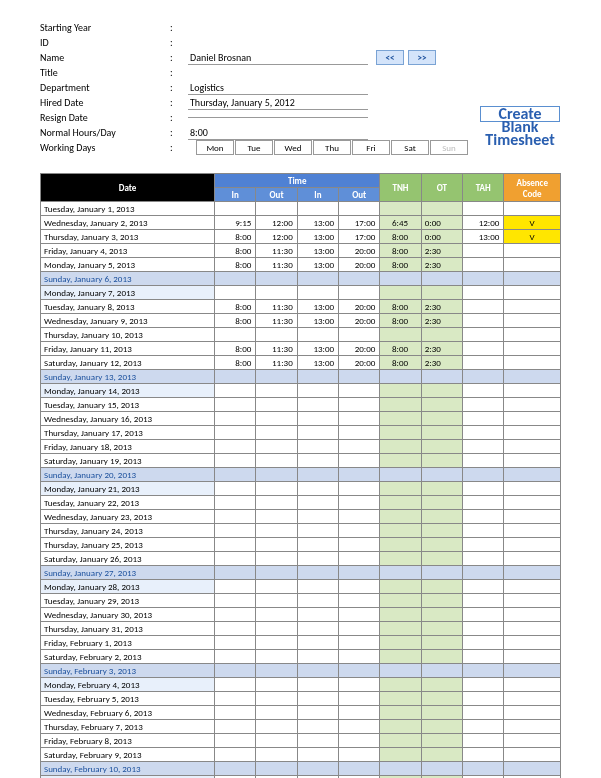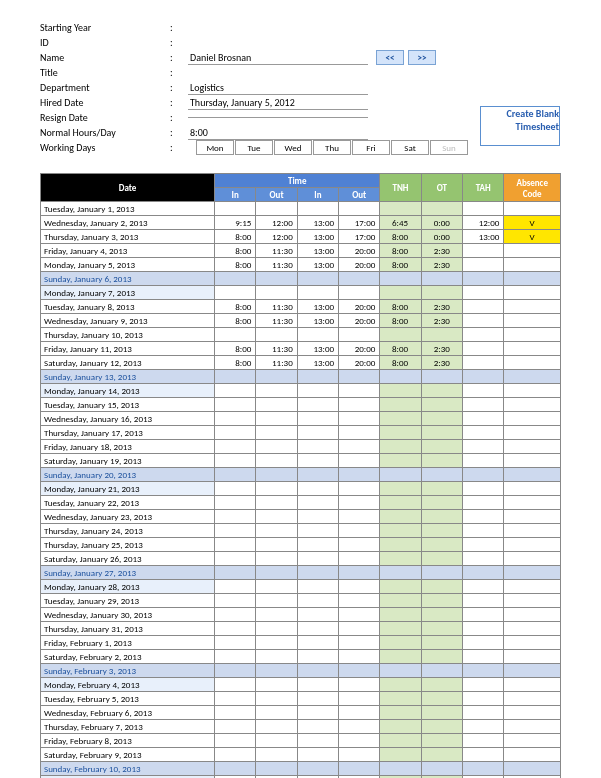--- a/index.html
+++ b/index.html
@@ -5,36 +5,36 @@
 *{box-sizing:border-box;margin:0;padding:0}
 body{font-family:Calibri,Arial,sans-serif;font-size:10px;background:#fff;padding:20px 40px;color:#000}
 .info-block{margin-bottom:18px}
 .info-row{display:flex;align-items:center;height:15px}
 .info-label{width:130px}
 .info-colon{width:18px}
 .info-value{width:180px;border-bottom:1px solid #999;padding:0 2px}
 .info-value.editable{border:1px solid #999;border-bottom:1px solid #999;background:#fff}
 .nav-btns{display:inline-flex;gap:4px;margin-left:8px}
 .nav-btn{width:28px;height:15px;background:#d4e4fa;border:1px solid #7aa3d4;color:#1a4f9c;font-weight:bold;font-size:9px;display:flex;align-items:center;justify-content:center;cursor:pointer}
-.create-blank{position:absolute;left:440px;top:86px;width:80px;height:40px;border:1px solid #5a8fd0;background:#fff;color:#2a5fb0;font-weight:bold;font-size:10px;text-align:right;line-height:13px;cursor:pointer}
+.create-blank{position:absolute;left:440px;top:86px;width:80px;height:16px;border:1px solid #5a8fd0;background:#fff;color:#2a5fb0;font-weight:bold;font-size:16px;text-align:center;line-height:13px;cursor:pointer}
 .days-row{display:flex;margin-left:148px}
 .day-cell{width:38px;height:15px;border:1px solid #999;background:#fff;text-align:center;line-height:14px;margin-right:1px;font-size:9px}
 .day-cell.sun{color:#bbb}
 table{border-collapse:collapse;width:100%;font-size:9px}
 th,td{border:1px solid #888;padding:0 3px;height:14px;text-align:left;vertical-align:middle}
 th{background:#4f81d4;color:#fff;font-weight:bold;text-align:center}
 th.date-h{width:160px;background:#000000}
 th.time-h{background:#4f81d4}
 th.sub{background:#5f8fd8;font-size:9px}
 th.tnh,th.ot,th.tah{width:38px;background:#95c470}
 th.absence{width:52px;background:#f0a030}
 td.date{width:160px}
 td.num{text-align:right;width:38px;padding-right:4px}
 td.tnh{background:#d9e9c4;width:38px;text-align:center;padding-right:4px}
-td.ot{background:#d9e9c4;width:38px;text-align:center;}
+td.ot{background:#d9e9c4;width:38px;text-align:left;}
 td.tah{width:38px;text-align:right;padding-right:4px}
 td.abs{width:52px;text-align:center}
 td.abs.v{background:#ffe600}
 tr.sunday td{background:#cdd9ee;color:#1a4f9c}
 tr.monday td.date{background:#e8f0fb}
 </style>
 </head>
 <body>
 
 <div class="info-block" style="position:relative">

